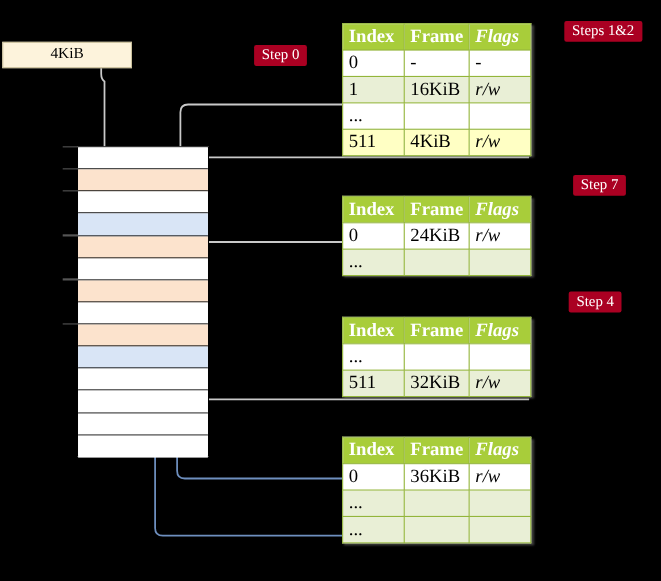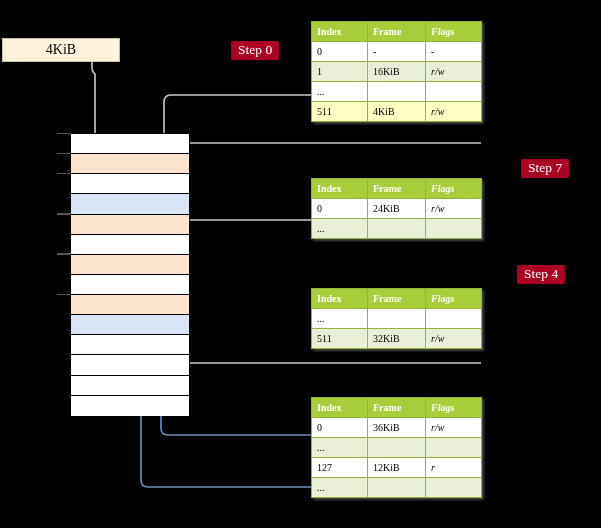--- a/index.html
+++ b/index.html
@@ -81,21 +81,21 @@
   
   .ptable {
     position: absolute;
     border-collapse: collapse;
     background: #fff;
     box-shadow: 2px 2px 2px rgba(120,120,120,0.55);
     table-layout: fixed;
   }
   .ptable th, .ptable td {
     border: 1px solid #93b53a;
-    font-size: 10px;
+    font-size: 17px;
     padding: 1px 5px 2px 5px;
     height: 20px;
     box-sizing: border-box;
     text-align: left;
     white-space: nowrap;
     overflow: hidden;
   }
   .ptable th {
     background: #a8cd3a;
     color: #ffffff;
@@ -142,20 +142,23 @@
     <path d="M 481,487 L 148,487 Q 141,487 141,480 L 141,335" fill="none" stroke="#6e8fbf" stroke-width="1.6" marker-end="url(#ah-blue)"></path>
   </svg>
 
   <div class="srcbox" style="left:2px; top:38px; width:118px; height:24px;">
     <span>4KiB</span>
   </div>
 
   <div class="badge" style="left:187px; top:41px;margin-left:44px;">
     <span>Step 0</span>
   </div>
+  <div class="badge" style="left:513px; top:19px;">
+    <span>Steps 1&amp;2</span>
+  </div>
   <div class="badge" style="left:521px; top:159px;">
     <span>Step 7</span>
   </div>
   <div class="badge" style="left:517px; top:265px;align-items:center;">
     <span>Step 4</span>
   </div>
 
   <div id="memgrid">
       <div class="memrow plain">
         <div class="tick"></div>
@@ -271,25 +274,20 @@
           <tr class="white">
             <td class="c-index">0</td>
             <td class="c-frame">36KiB</td>
             <td class="c-flags">r/w</td>
           </tr>
           <tr class="tint">
             <td class="c-index">...</td>
             <td class="c-frame"></td>
             <td class="c-flags"></td>
           </tr>
-          <tr class="white">
-            <td class="c-index">127</td>
-            <td class="c-frame">12KiB</td>
-            <td class="c-flags">r</td>
-          </tr>
           <tr class="tint">
             <td class="c-index">...</td>
             <td class="c-frame"></td>
             <td class="c-flags"></td>
           </tr>
         </tbody>
       </table>
     </div>
 
 </div>

